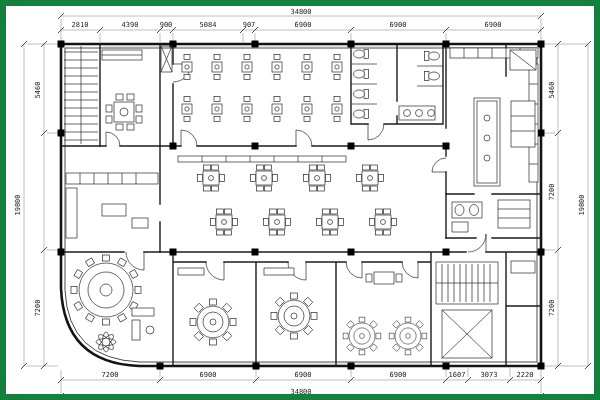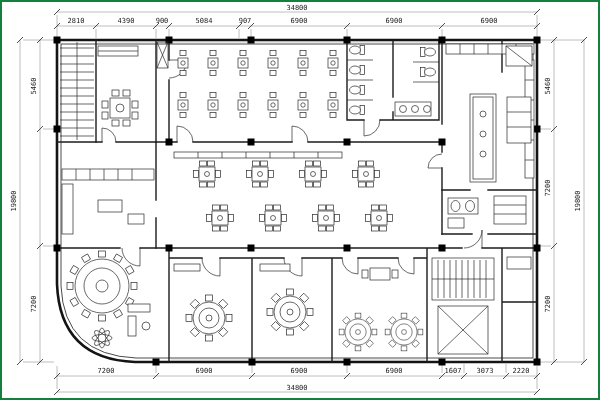--- a/index.html
+++ b/index.html
@@ -1,17 +1,17 @@
 <!DOCTYPE html>
 <html><head>
 <meta charset="utf-8">
 <style>
   html,body{margin:0;padding:0;background:#ffffff;}
   .stage{width:600px;height:400px;background:#fff;position:relative;overflow:hidden;
-         border:2px solid #15803d;box-sizing:border-box;
+         border:6px solid #15803d;box-sizing:border-box;
          font-family:"DejaVu Sans","Liberation Sans",sans-serif;}
   svg{position:absolute;left:0;top:0;}
   .w2{stroke:#141414;stroke-width:2.6;fill:none;stroke-linecap:square}
   .w1{stroke:#1c1c1c;stroke-width:1.4;fill:none;stroke-linecap:square}
   .wi{stroke:#1c1c1c;stroke-width:.8;fill:none}
   .f {stroke:#2a2a2a;stroke-width:.7;fill:#ffffff}
   .fn{stroke:#2a2a2a;stroke-width:.7;fill:none}
   .g {stroke:#9a9a9a;stroke-width:.5;fill:none}
   .d {stroke:#8a8a8a;stroke-width:.55;fill:none}
   .dk{stroke:#3a3a3a;stroke-width:.9;fill:none}

